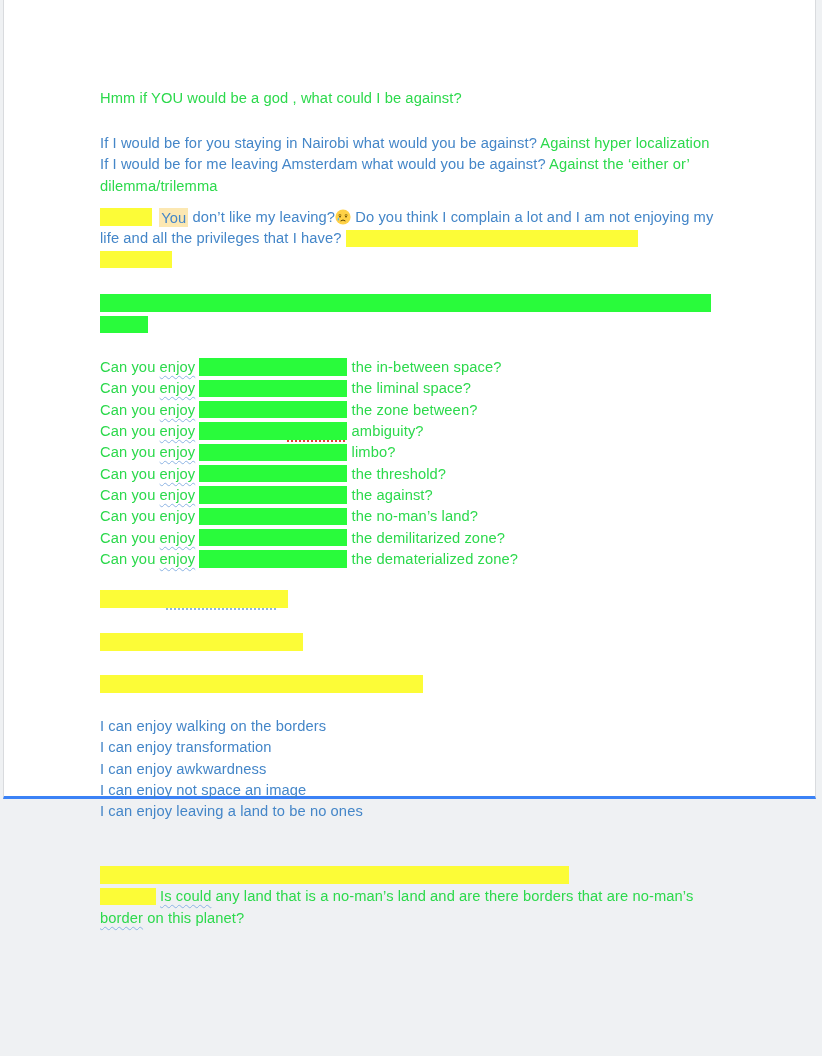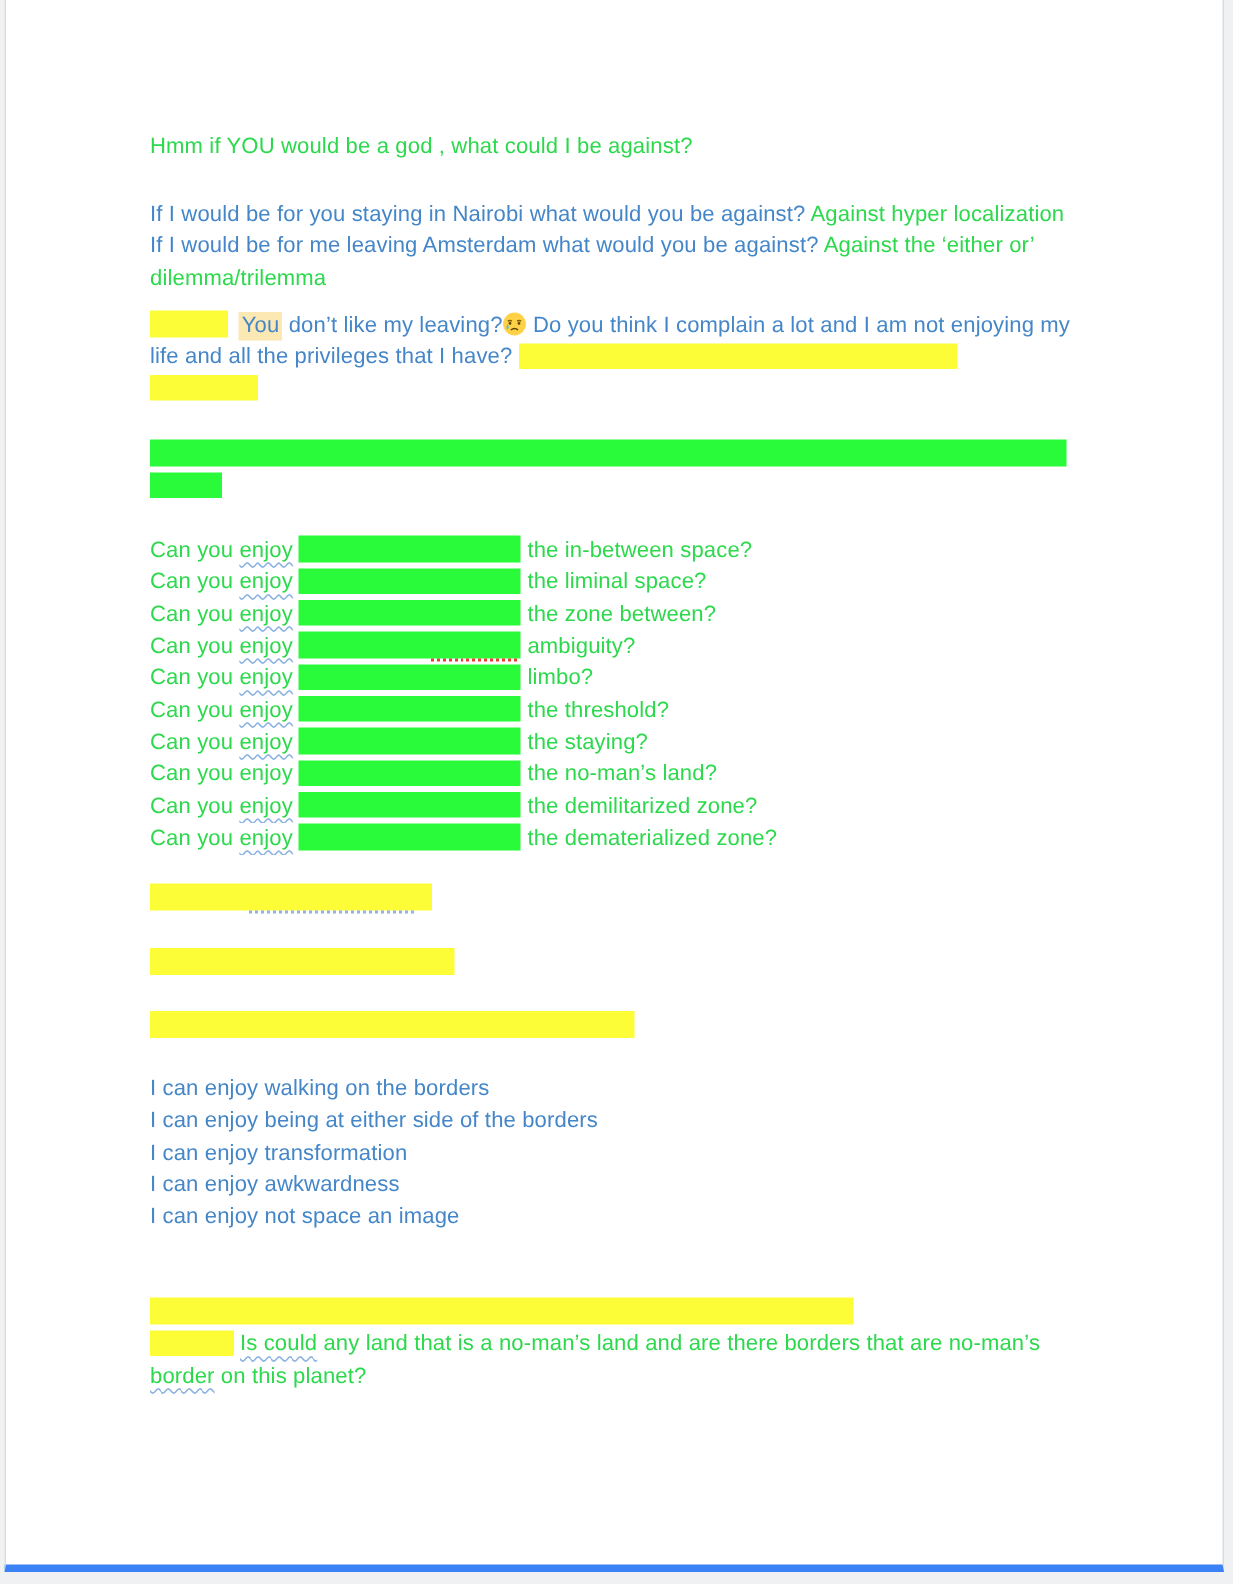--- a/index.html
+++ b/index.html
@@ -2,23 +2,23 @@
 <html><head>
 <meta charset="utf-8">
 <style>
   html,body{margin:0;padding:0;}
   body{
     width:822px;height:1056px;position:relative;
     background:#eff1f3;
     font-family:"Liberation Sans", sans-serif;
   }
   .page{
-    position:absolute;left:3px;top:0;width:813px;height:1048px;
+    position:absolute;left:3px;top:0;width:813px;height:799px;
     background:#ffffff;box-sizing:border-box;
-    border-left:1px solid #d9dbde;border-right:1px solid #d9dbde;border-bottom:5px solid #3b82f6;
+    border-left:1px solid #d9dbde;border-right:1px solid #d9dbde;border-bottom:3px solid #3b82f6;
   }
   .para{
     position:absolute;left:96px;width:628px;
     font-size:14.7px;line-height:21.33px;letter-spacing:0.1px;
   }
   .t-green{color:#2cd94c;}
   .t-blue{color:#4486c8;}
   .hl-peach{background:#fce8b2;padding:1.5px 2px;}
   .redact{display:inline-block;height:17.6px;vertical-align:-3.8px;position:relative;}
   .hl-g{background:#29fb3b;}
@@ -125,21 +125,21 @@
     <div>
       <span>Can you</span>
       <span class="sq">enjoy</span>
       <span class="redact hl-g rw148"></span>
       <span>the threshold?</span>
     </div>
     <div>
       <span>Can you</span>
       <span class="sq">enjoy</span>
       <span class="redact hl-g rw148"></span>
-      <span>the staying?</span>
+      <span>the against?</span>
     </div>
     <div>
       <span>Can you</span>
       <span>enjoy</span>
       <span class="redact hl-g rw148"></span>
       <span>the no-man’s land?</span>
     </div>
     <div>
       <span>Can you</span>
       <span class="sq">enjoy</span>
@@ -159,24 +159,24 @@
   </div>
   <div class="para" id="p-yellow2">
     <span class="redact hl-y rw203"></span>
   </div>
   <div class="para" id="p-yellow3">
     <span class="redact hl-y rw323"></span>
   </div>
 
   <div class="para t-blue" id="p-icanenjoy">
     <div>I can enjoy walking on the borders</div>
-    <div>I can enjoy being at either side of the borders</div>
     <div>I can enjoy transformation</div>
     <div>I can enjoy awkwardness</div>
     <div>I can enjoy not space an image</div>
+    <div>I can enjoy leaving a land to be no ones</div>
   </div>
 
   <div class="para t-green" id="p-closing">
     <span class="redact hl-y rw469"></span><br>
     <span class="redact hl-y rw56"></span><span class="sq">Is could</span><span> any land that is a no-man’s land and are there borders that are no-man’s </span><span class="sq">border</span><span> on this planet?</span>
   </div>
 
 </div>
 
 </body></html>

